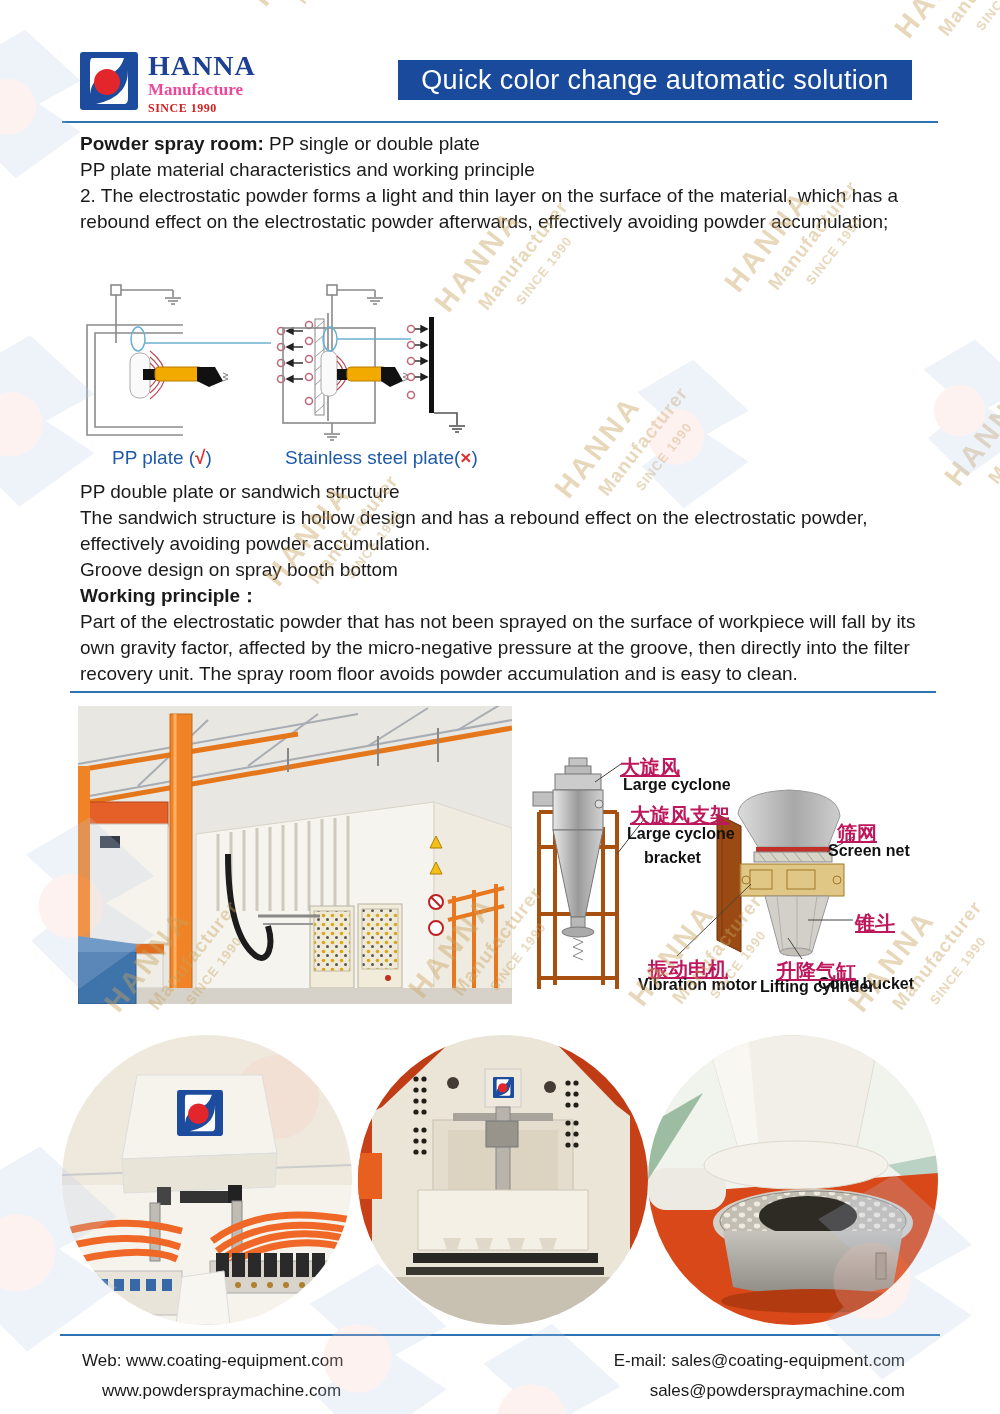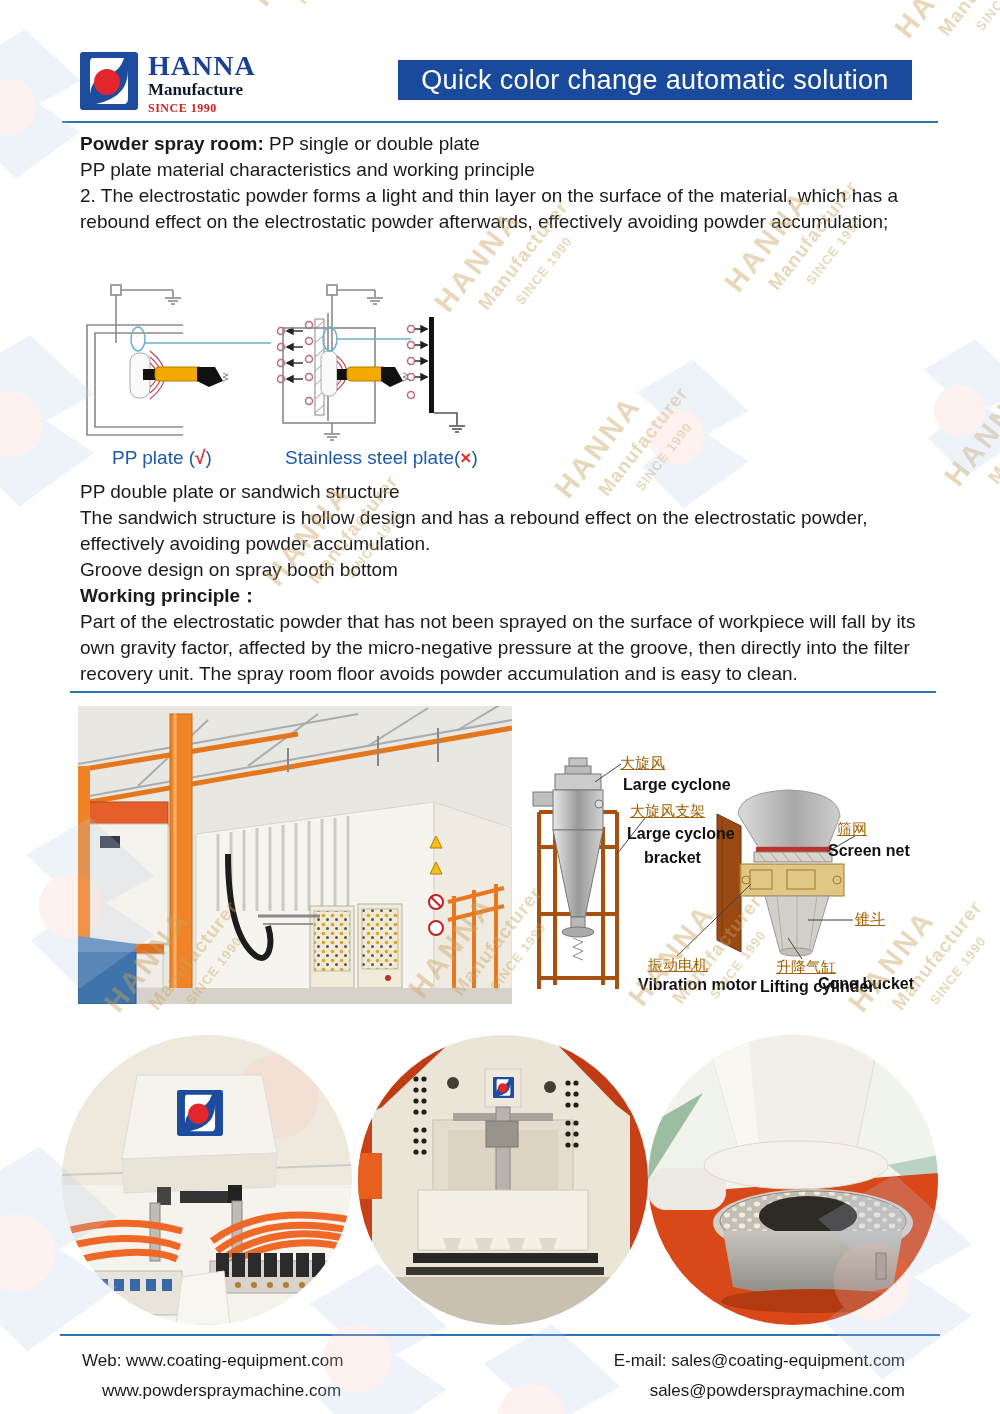--- a/index.html
+++ b/index.html
@@ -3,41 +3,41 @@
 <meta charset="utf-8">
 <style>
   html,body{margin:0;padding:0;background:#fff;}
   .page{position:relative;width:1000px;height:1414px;background:#fff;overflow:hidden;
         font-family:"Liberation Sans",sans-serif;color:#1a1a1a;}
   
   .logo-block{position:absolute;left:80px;top:52px;display:flex;z-index:3;}
   .logo-mark{width:58px;height:58px;}
   .logo-text{margin-left:10px;display:flex;flex-direction:column;justify-content:center;}
   .logo-name{font-family:"Liberation Serif",serif;font-weight:bold;font-size:28px;color:#1e4093;letter-spacing:1px;line-height:28px;}
-  .logo-sub{font-family:"Liberation Serif",serif;font-weight:bold;font-size:17px;color:#0f172a;line-height:20px;}
+  .logo-sub{font-family:"Liberation Serif",serif;font-weight:bold;font-size:17px;color:#ec4899;line-height:20px;}
   .logo-since{font-family:"Liberation Serif",serif;font-weight:bold;font-size:12px;color:#d42020;letter-spacing:.5px;line-height:16px;}
   .banner{position:absolute;left:398px;top:60px;width:514px;height:40px;background:#1a4a9c;color:#fff;
           display:flex;align-items:center;justify-content:center;font-size:27px;letter-spacing:.3px;z-index:3;}
   .hline{position:absolute;height:2px;background:#2e74b5;z-index:3;}
   .hline.header{left:62px;top:121px;width:876px;}
   .hline.mid{left:70px;top:691px;width:866px;}
   .hline.footer{left:60px;top:1334px;width:880px;}
   
   .tblock{position:absolute;left:80px;width:862px;font-size:19px;line-height:26px;z-index:3;}
   .tblock b{font-weight:bold;}
   .intro{top:131px;}
   .sandwich{top:479px;}
   
   .diag-label{position:absolute;top:447px;font-size:19px;color:#1e5aa8;z-index:3;}
   .diag-label .red{color:#e03030;font-weight:bold;}
   .diag-svg{position:absolute;left:75px;top:283px;z-index:3;}
   
   .photo{position:absolute;left:78px;top:706px;width:434px;height:298px;z-index:3;}
   .cyclone{position:absolute;left:525px;top:752px;width:415px;height:250px;z-index:3;}
-  .cy-zh{position:absolute;font-size:15px;font-weight:normal;color:#a16207;text-decoration:underline;z-index:4;white-space:nowrap;}
+  .cy-zh{position:absolute;font-size:20px;font-weight:bold;color:#be185d;text-decoration:underline;z-index:4;white-space:nowrap;}
   .cy-en{position:absolute;font-size:16px;font-weight:bold;color:#111;z-index:4;white-space:nowrap;}
   
   .circle{position:absolute;top:1035px;width:290px;height:290px;border-radius:50%;overflow:hidden;z-index:3;}
   .c1{left:62px;} .c2{left:358px;} .c3{left:648px;}
   
   .footer-left{position:absolute;left:82px;top:1346px;font-size:17px;line-height:30px;z-index:3;}
   .footer-left .ind{margin-left:20px;}
   .footer-right{position:absolute;right:95px;top:1346px;font-size:17px;line-height:30px;text-align:right;z-index:3;}
   
   .wm{position:absolute;z-index:6;pointer-events:none;opacity:.42;}

